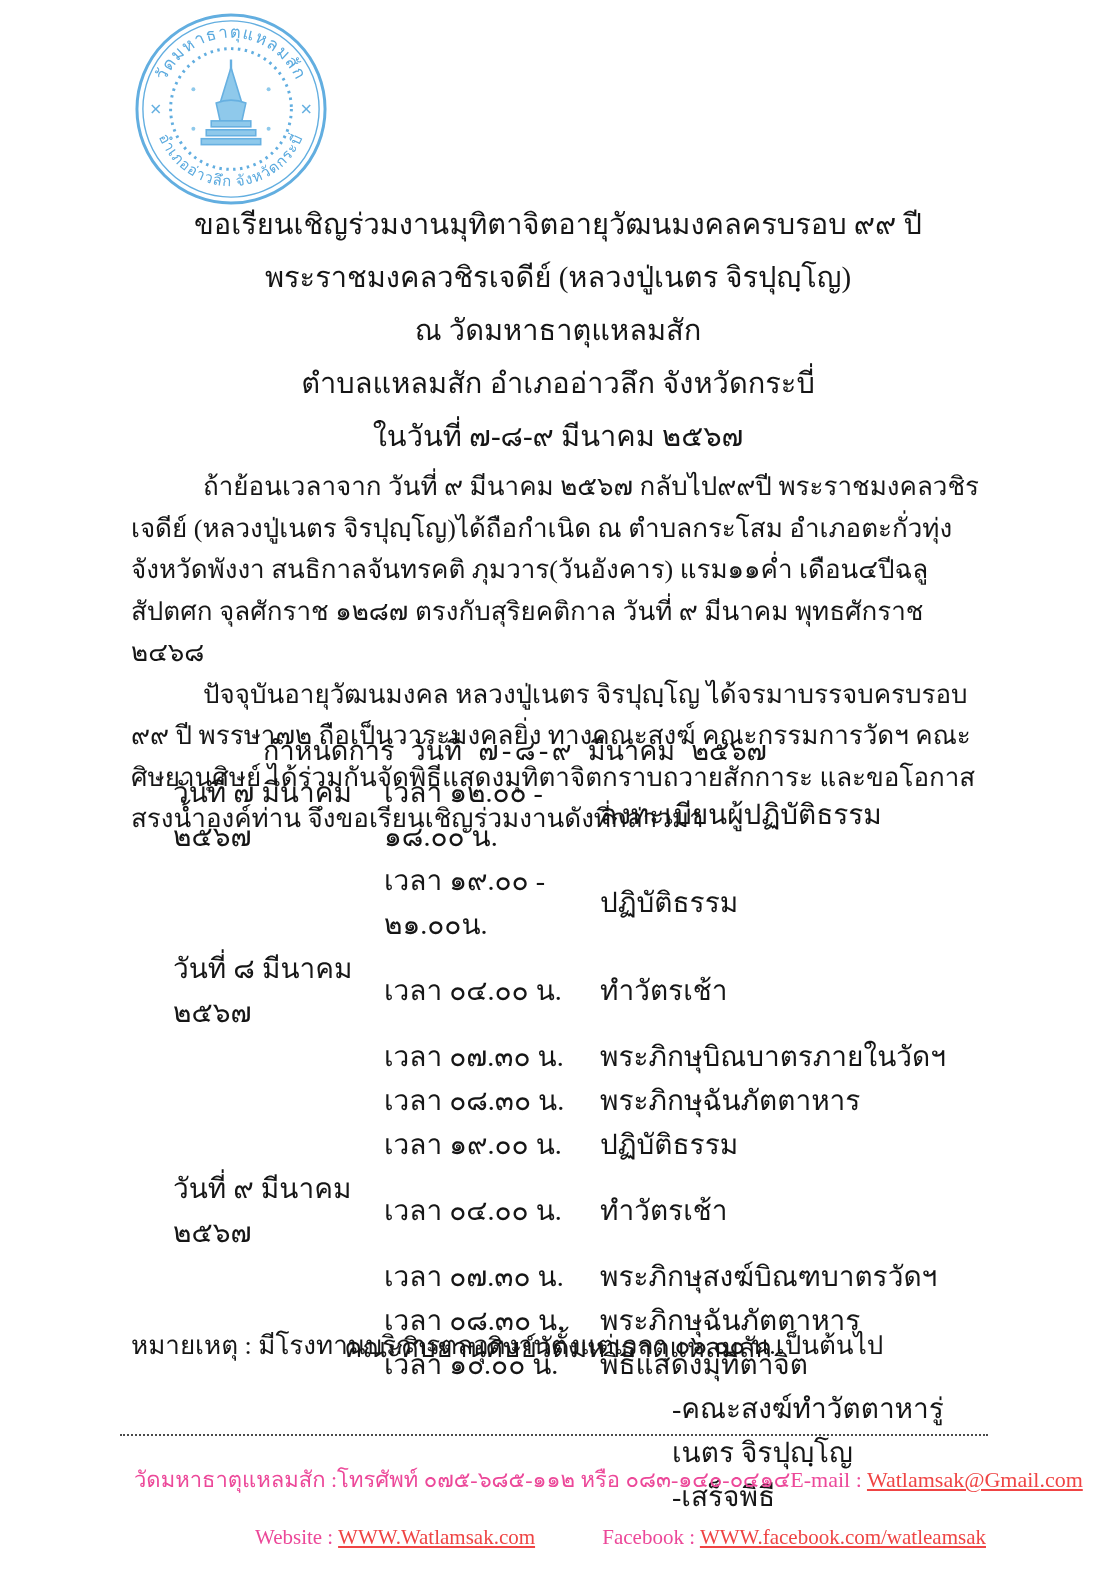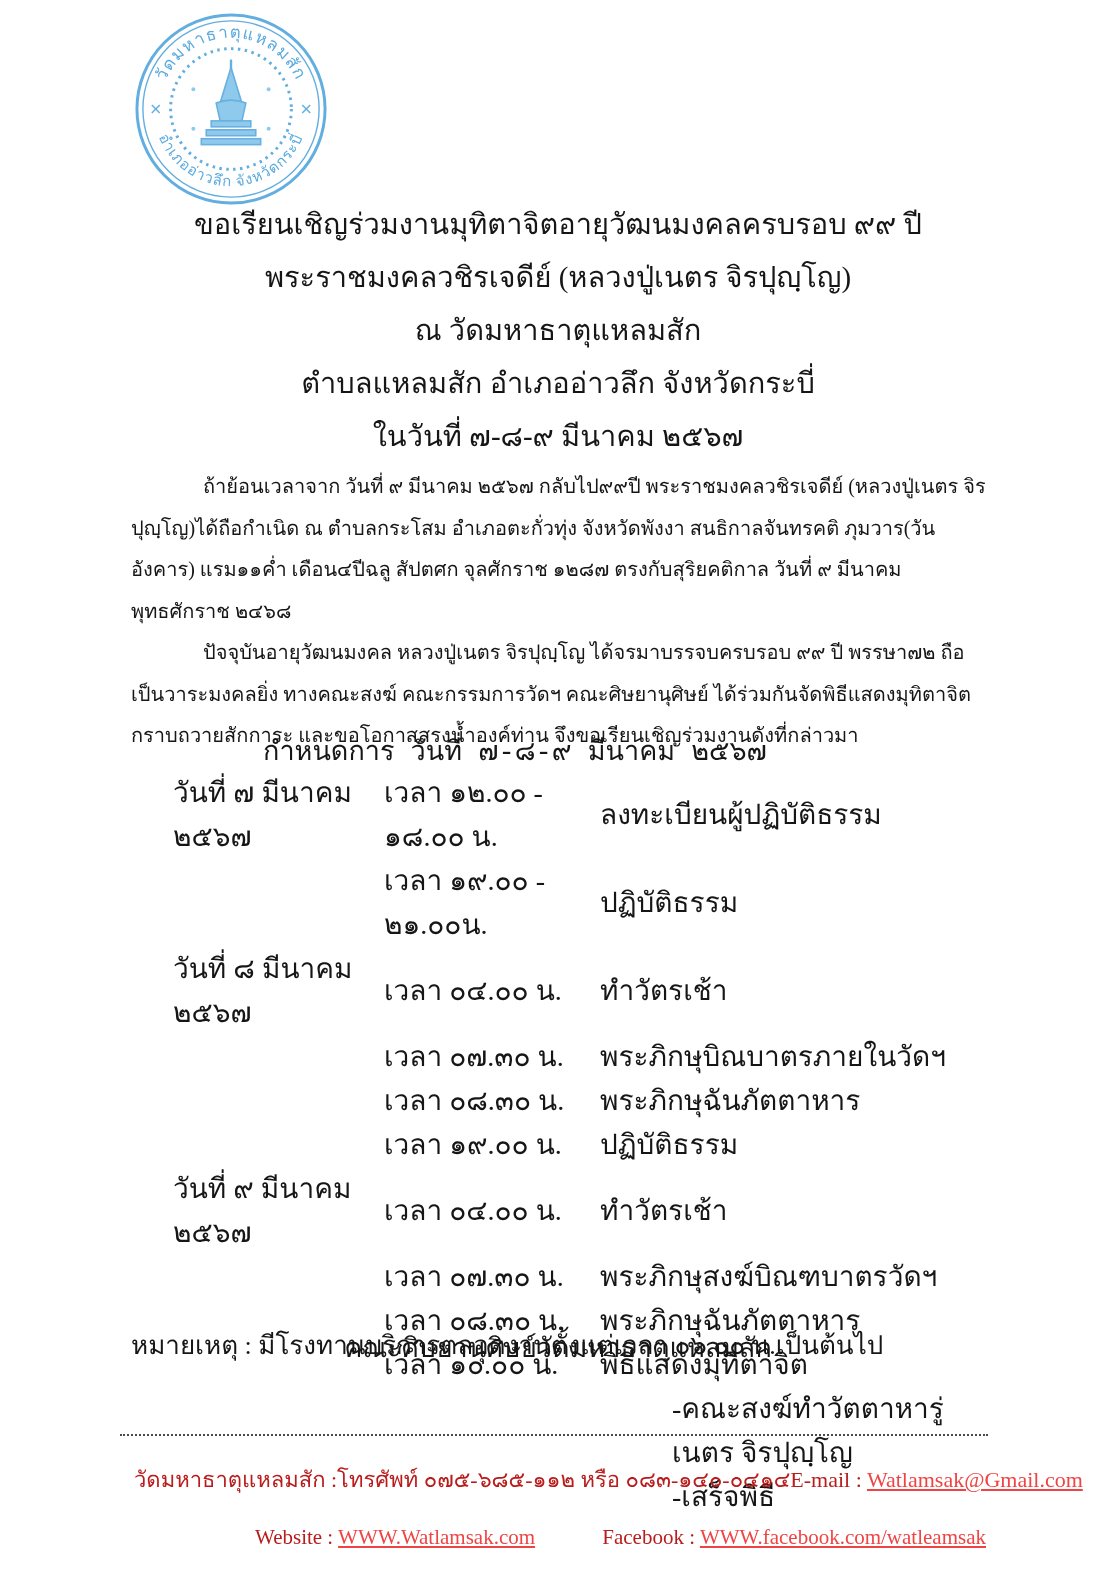--- a/index.html
+++ b/index.html
@@ -8,39 +8,39 @@
     font-family:"Liberation Serif","DejaVu Serif",serif;color:#161616;
     overflow:hidden;
   }
   .abs{position:absolute;}
   
   #seal{left:132px;top:10px;width:198px;height:198px;}
   
   #title-block{top:198px;left:0;width:1116px;text-align:center;
     font-size:29px;line-height:53px;}
   
-  #body-block{top:466px;left:131px;width:860px;font-size:20px;line-height:41.5px;}
+  #body-block{top:466px;left:131px;width:860px;font-size:26px;line-height:41.5px;}
   #body-block p{margin:0;text-indent:72px;}
   
   #schedule-heading{top:729px;left:8px;width:1014px;text-align:center;font-size:27px;font-family:Liberation Mono, monospace;}
   #schedule-table{top:770px;left:131px;width:862px;font-size:28px;font-family:Liberation Serif, serif;}
   .sch-row{display:grid;grid-template-columns:253px 216px 1fr;min-height:43.2px;align-items:center;}
   .sch-day{padding-left:42px;}
   .sch-sub{grid-column:3;padding-left:72px;}
   
   #closing-line{top:1326px;left:0;width:1116px;text-align:center;font-size:27px;}
   #note-line{top:1324px;left:131px;width:900px;font-size:26px;}
   
   #footer-divider{top:1434px;left:120px;width:868px;border-top:2px dotted #4a4a4a;height:0;}
   #footer-row1{top:1462px;left:134px;width:820px;display:flex;justify-content:space-between;
     align-items:baseline;font-size:22px;}
   #footer-row2{top:1525px;left:0;width:1116px;display:flex;justify-content:space-between;
     align-items:baseline;font-size:21px;padding-left:255px;padding-right:130px;box-sizing:border-box;}
   .link{color:#ef4444;text-decoration:underline;cursor:pointer;}
-  .flabel{color:#b91c1c;}
+  .flabel{color:#ec4899;}
   .fgroup{white-space:nowrap;}
 </style>
 </head>
 <body>
 
 <div class="abs" id="seal">
   <svg width="198" height="198" viewBox="0 0 200 200">
     <g stroke="#4da3dc" fill="none" opacity="0.88">
       <circle cx="100" cy="100" r="95" stroke-width="3"></circle>
       <circle cx="100" cy="100" r="89" stroke-width="1.4"></circle>

